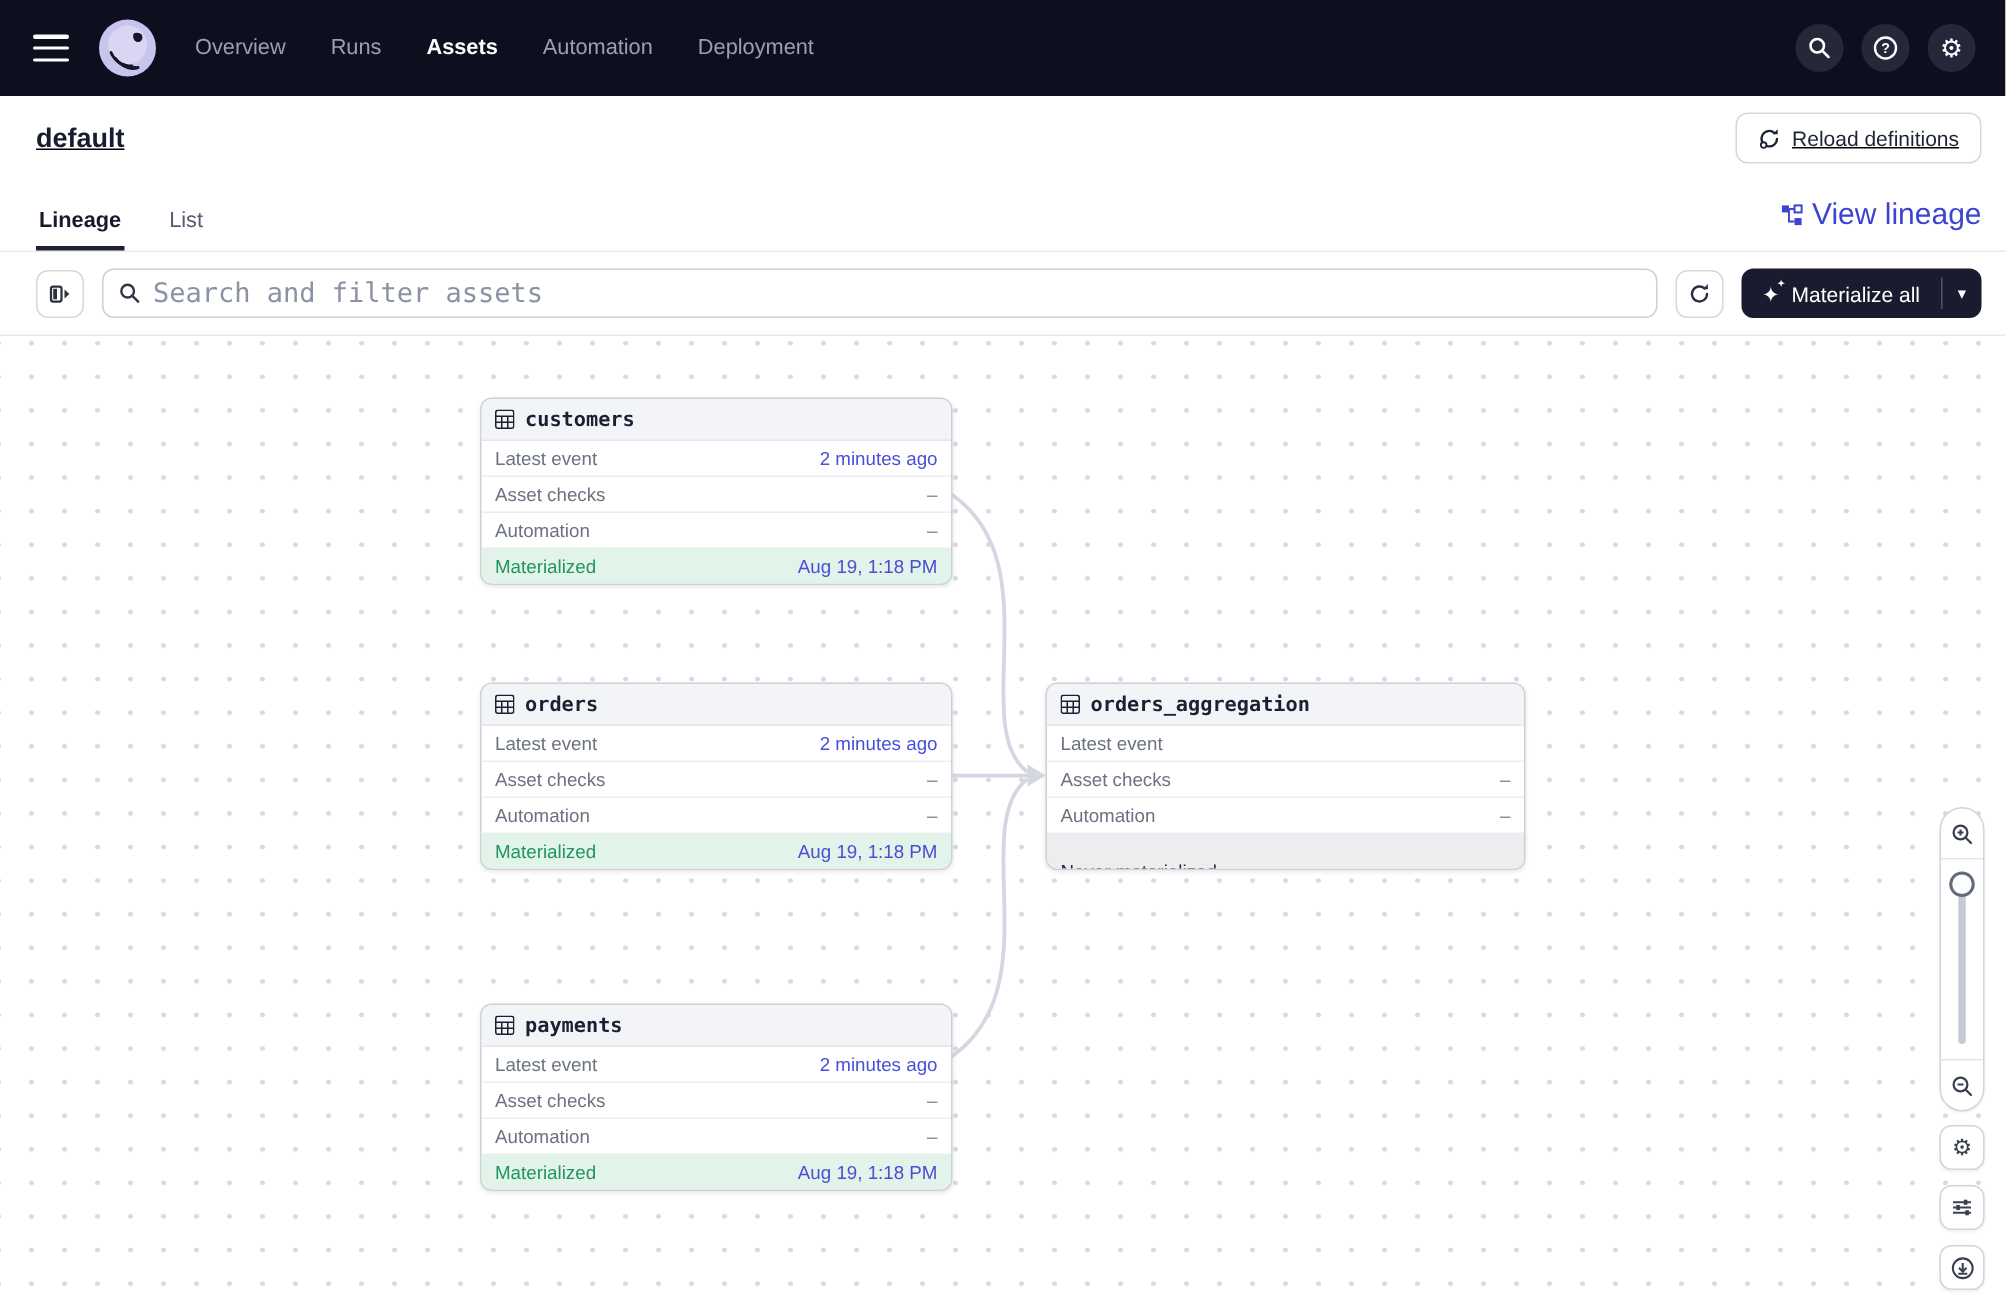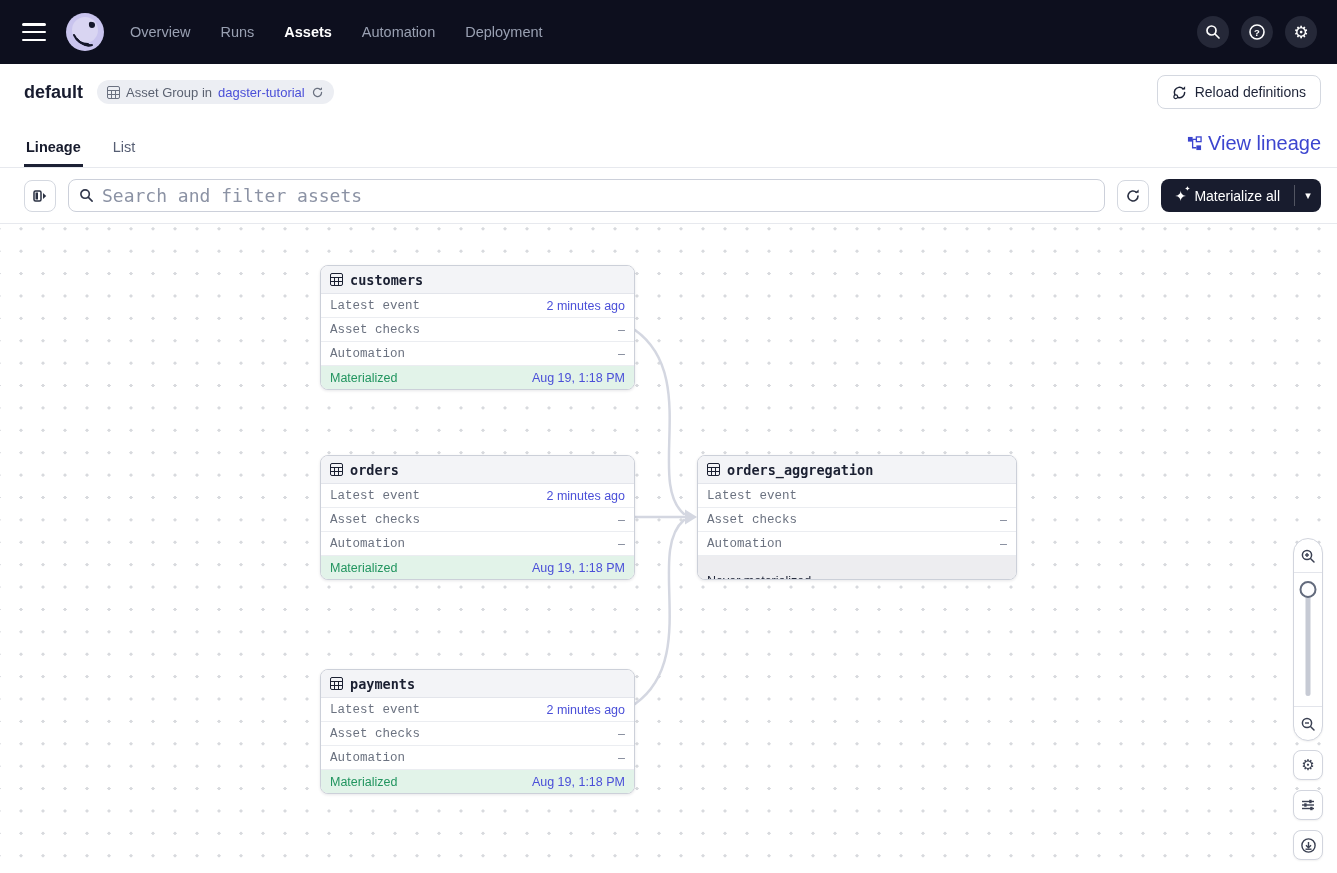--- a/index.html
+++ b/index.html
@@ -14,21 +14,21 @@
   .logo .eye { position:absolute; width:6px; height:6px; border-radius:50%; background:#14162a; right:9px; top:9px; }
   .logo svg { position:absolute; left:0; top:0; }
   .navitems { display:flex; gap:30px; margin-left:26px; }
   .navitem { font-size:14.5px; color:#99a0b2; cursor:pointer; }
   .navitem.active { color:#fff; font-weight:700; }
   .topnav-right { margin-left:auto; display:flex; gap:12px; }
   .circlebtn { width:32px; height:32px; border-radius:50%; background:#252838; color:#fff;
     display:flex; align-items:center; justify-content:center; cursor:pointer; }
 
   
-  .pagehead { height:56px; display:flex; align-items:center; padding:0 16px 0 24px; background:#fff; }
+  .pagehead { height:56px; display:flex; align-items:center; padding:0 16px 0 24px; background:#fff;text-decoration:underline; }
   .pagetitle { font-size:18px; font-weight:700; color:#181c2f; }
   .groupbadge { margin-left:14px; height:24px; background:#eceef3; border-radius:12px; display:flex;
     align-items:center; gap:6px; padding:0 10px; font-size:13px; color:#5b6271; }
   .groupbadge a { color:#4a4fd8; text-decoration:none; }
   .reloadbtn { margin-left:auto; height:32px; background:#fff; border:1px solid #d4d8e0; border-radius:8px;
     display:flex; align-items:center; gap:8px; padding:16px 14px; font-size:14px; color:#1d2337; cursor:pointer; }
 
   
   .tabsrow { height:48px; display:flex; align-items:flex-end; padding:0 16px 0 24px; border-bottom:1px solid #e7e9ee; }
   .tab { font-size:14.5px; padding:0 2px 12px; margin-right:28px; color:#565e73; cursor:pointer; }
@@ -60,21 +60,21 @@
   .edges { position:absolute; left:0; top:0; pointer-events:none; }
 
   .node { position:absolute; width:315px; background:#fff; border:1px solid #ccd0d9; border-radius:8px;
     box-shadow:0 1px 3px rgba(20,24,40,0.10); overflow:hidden; cursor:pointer; }
   .node-header { height:28px; background:#f3f4f7; display:flex; align-items:center; gap:7px; padding:0 9px;
     border-bottom:1px solid #e3e5eb; }
   .node-title { font-family:"DejaVu Sans Mono", monospace; font-size:13.5px; font-weight:700; color:#1b2032; }
   .node-row { height:24px; display:flex; align-items:center; justify-content:space-between; padding:0 9px;
     border-bottom:1px solid #ebedf1; font-size:12.5px; }
   .node-row:last-of-type { border-bottom:none; }
-  .node-row .lbl { color:#6b7280;font-family:Liberation Mono, monospace; }
+  .node-row .lbl { color:#6b7280; }
   .node-row .val { color:#4a4fd8;margin-left:28px; }
   .node-row .val.dash { color:#7a8194; }
   .node-status { height:23px; display:flex; align-items:center; justify-content:space-between; padding:0 9px; font-size:12.5px; }
   .node-status.materialized { background:#e2f3e9; }
   .node-status.materialized .slabel { color:#21955f; }
   .node-status.materialized .sval { color:#4a4fd8; }
   .node-status.never { background:#ededf0; }
   .node-status.never .slabel { color:#242a3c;margin-top:27px; }
 
   
@@ -135,35 +135,20 @@
       </svg>
     </div>
     <div class="circlebtn">
       <span style="font-size:17px;">⚙</span>
     </div>
   </div>
 </div>
 
 <div class="pagehead">
   <div class="pagetitle">default</div>
-  <div class="groupbadge">
-    <svg width="13" height="13" viewBox="0 0 13 13">
-      <rect x="0.5" y="0.5" width="12" height="12" rx="1.5" stroke="#6a7180" fill="none"></rect>
-      <line x1="0.5" y1="4.5" x2="12.5" y2="4.5" stroke="#6a7180"></line>
-      <line x1="4.5" y1="4.5" x2="4.5" y2="12.5" stroke="#6a7180"></line>
-      <line x1="8.5" y1="4.5" x2="8.5" y2="12.5" stroke="#6a7180"></line>
-      <line x1="0.5" y1="8.5" x2="12.5" y2="8.5" stroke="#6a7180"></line>
-    </svg>
-    <span>Asset Group in</span>
-    <a href="#">dagster-tutorial</a>
-    <svg width="13" height="13" viewBox="0 0 16 16">
-      <path d="M13 8a5 5 0 1 1-1.6-3.7" stroke="#6a7180" stroke-width="1.6" fill="none" stroke-linecap="round"></path>
-      <path d="M13.5 1.5 v3.2 h-3.2z" fill="#6a7180"></path>
-    </svg>
-  </div>
   <button class="reloadbtn">
     <svg width="15" height="15" viewBox="0 0 16 16">
       <path d="M13.5 8a5.5 5.5 0 1 1-1.7-4" stroke="#1d2337" stroke-width="1.6" fill="none" stroke-linecap="round"></path>
       <path d="M14 1.2 v3.6 h-3.6z" fill="#1d2337"></path>
       <circle cx="4" cy="12.5" r="2" fill="#fff" stroke="#1d2337" stroke-width="1.3"></circle>
     </svg>
     <span>Reload definitions</span>
   </button>
 </div>
 

